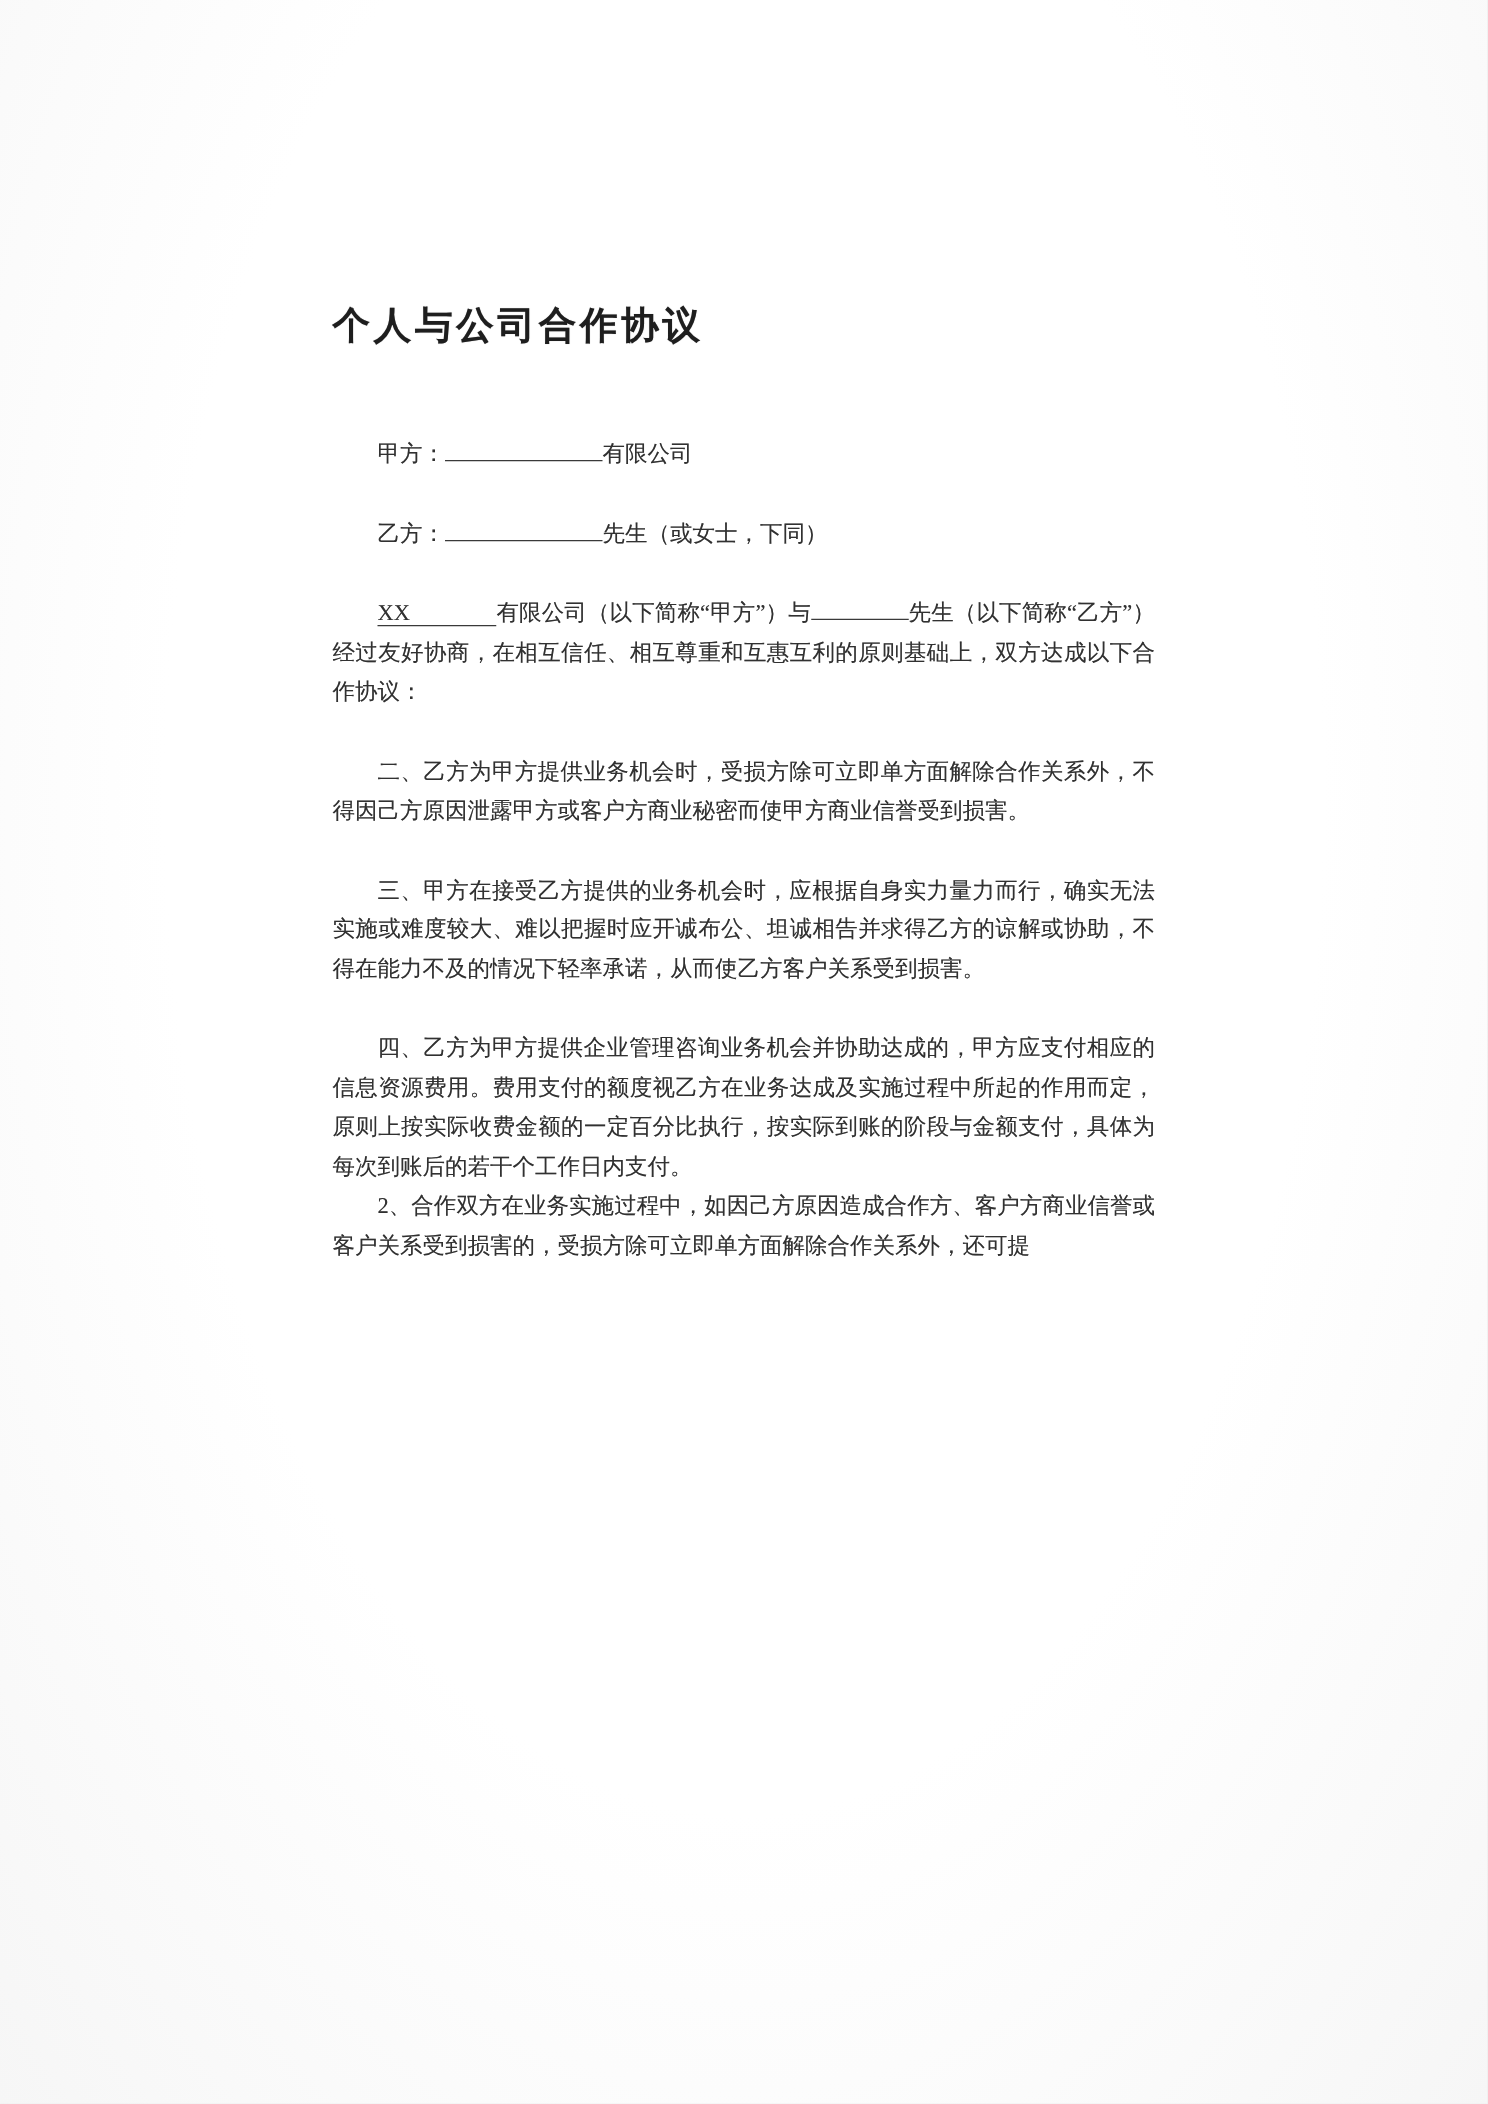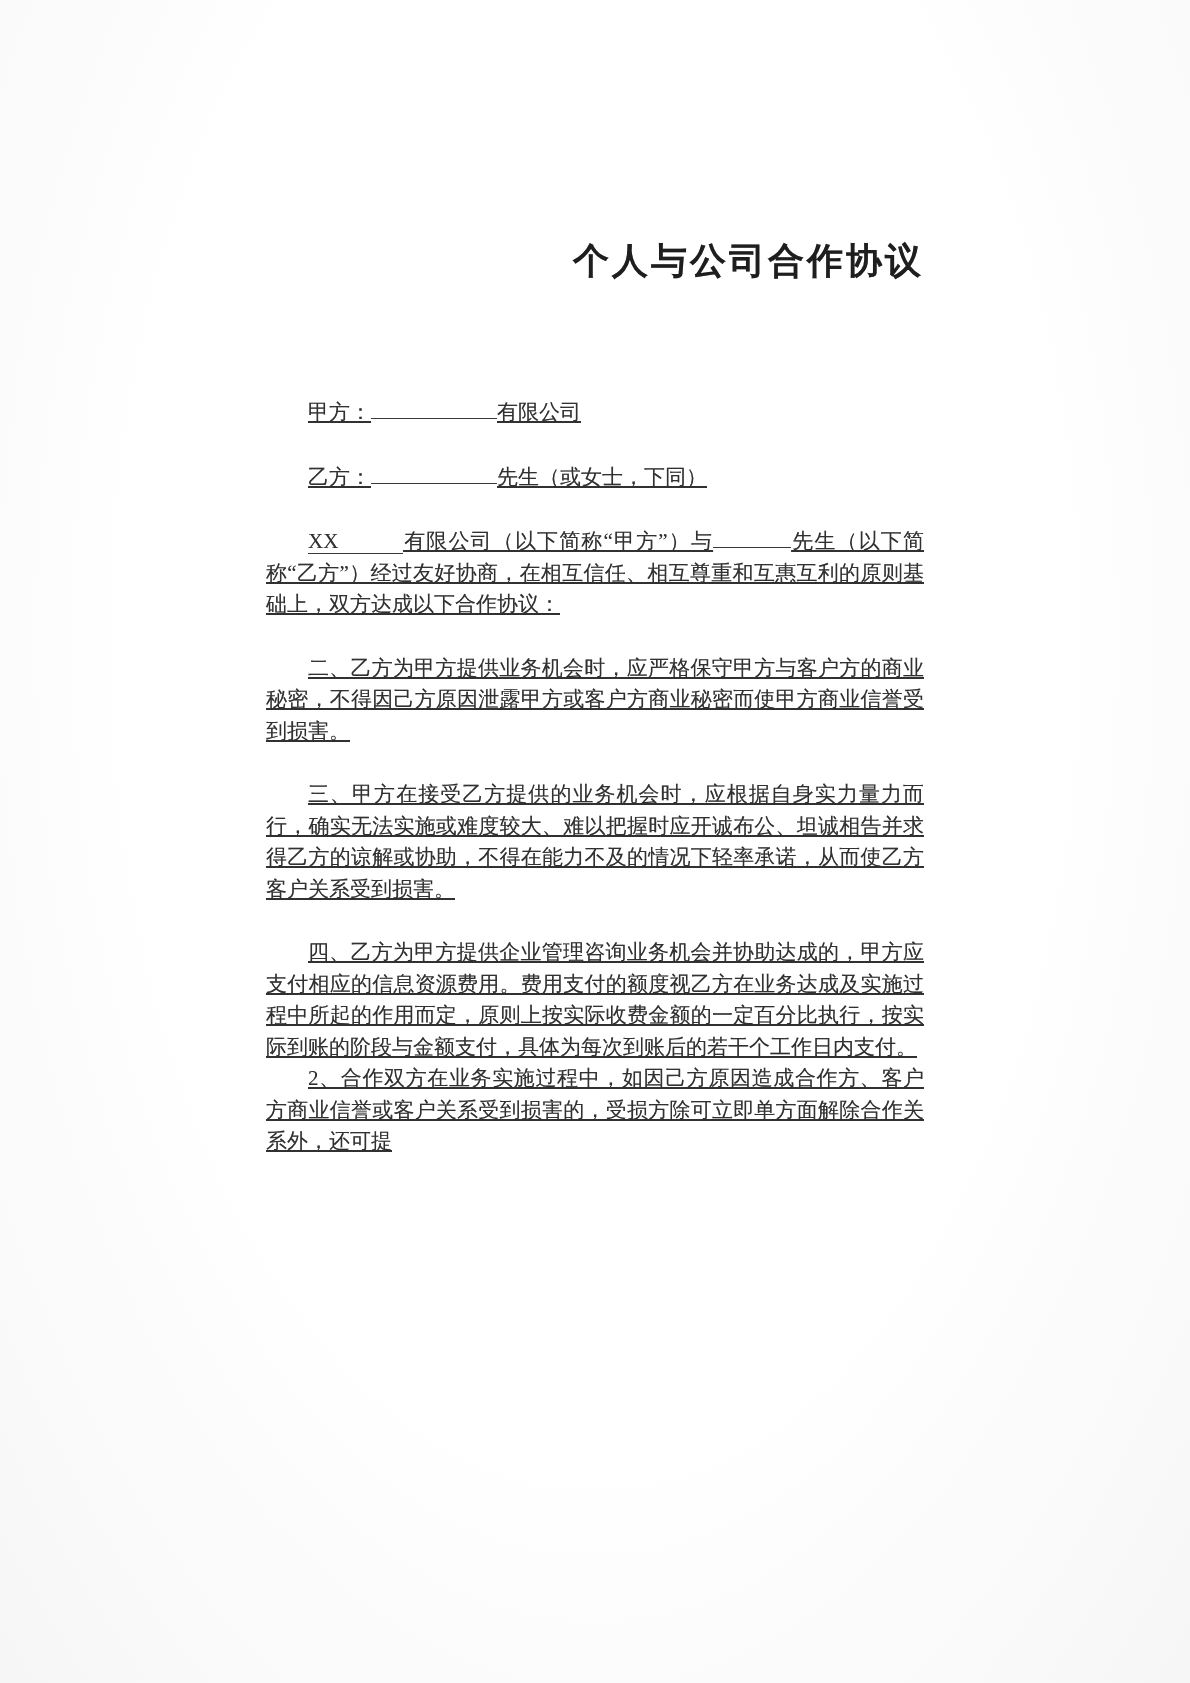--- a/index.html
+++ b/index.html
@@ -19,38 +19,37 @@
     background: radial-gradient(ellipse at 50% 38%, #ffffff 55%, #f6f6f6 100%);
     color: #2f2f2f;
     overflow: hidden;
   }
   .doc {
     width: 658px;
     margin: 0 auto;
     padding-top: 238px;
   }
   .title {
-    margin: 0 0 112px 0;
-    text-align: right;
-    font-size: 36px;
+    margin: 0 0 64px 0;
+    text-align: left;
+    font-size: 30px;
     line-height: 46px;
     font-weight: bold;
     letter-spacing: 3px;
     color: #1e1e1e;
     text-shadow: 0 0 0.6px rgba(0,0,0,0.45);
   }
   .para {
     margin: 32px 0 0 0;
-    font-size: 21px;
+    font-size: 18px;
     line-height: 31.5px;
     text-align: justify;
     text-indent: 2em;
     color: #313131;
     text-shadow: 0 0 0.5px rgba(0,0,0,0.35);
-    text-decoration: underline;
   }
   .para.first {
     margin-top: 0;
   }
   .para.no-gap {
     margin-top: 0;
   }
   .blank {
     display: inline-block;
     border-bottom: 1.6px solid #3a3a3a;
@@ -77,21 +76,21 @@
 
     <h1 class="title">个人与公司合作协议</h1>
 
     <p class="para first"><span>甲方：</span><span class="blank blank-name"></span><span>有限公司</span></p>
 
     <p class="para"><span>乙方：</span><span class="blank blank-name"></span><span>先生（或女士，下同）</span></p>
 
     <p class="para"><span class="blank blank-xx"><span>XX</span></span><span>有限公司（以下简称“甲方”）与</span><span class="blank blank-mid"></span><span>先生（以下简称“乙方”）经过友好协商，在相互信任、相互尊重和互惠互利的原则基础上，双方达成以下合作协议：</span></p>
 
 
-    <p class="para">二、乙方为甲方提供业务机会时，应严格保守甲方与客户方的商业秘密，不得因己方原因泄露甲方或客户方商业秘密而使甲方商业信誉受到损害。</p>
+    <p class="para">二、乙方为甲方提供业务机会时，受损方除可立即单方面解除合作关系外，不得因己方原因泄露甲方或客户方商业秘密而使甲方商业信誉受到损害。</p>
 
     <p class="para">三、甲方在接受乙方提供的业务机会时，应根据自身实力量力而行，确实无法实施或难度较大、难以把握时应开诚布公、坦诚相告并求得乙方的谅解或协助，不得在能力不及的情况下轻率承诺，从而使乙方客户关系受到损害。</p>
 
     <p class="para">四、乙方为甲方提供企业管理咨询业务机会并协助达成的，甲方应支付相应的信息资源费用。费用支付的额度视乙方在业务达成及实施过程中所起的作用而定，原则上按实际收费金额的一定百分比执行，按实际到账的阶段与金额支付，具体为每次到账后的若干个工作日内支付。</p>
 
 
     <p class="para no-gap">2、合作双方在业务实施过程中，如因己方原因造成合作方、客户方商业信誉或客户关系受到损害的，受损方除可立即单方面解除合作关系外，还可提</p>
 
   </div>
 </div>

